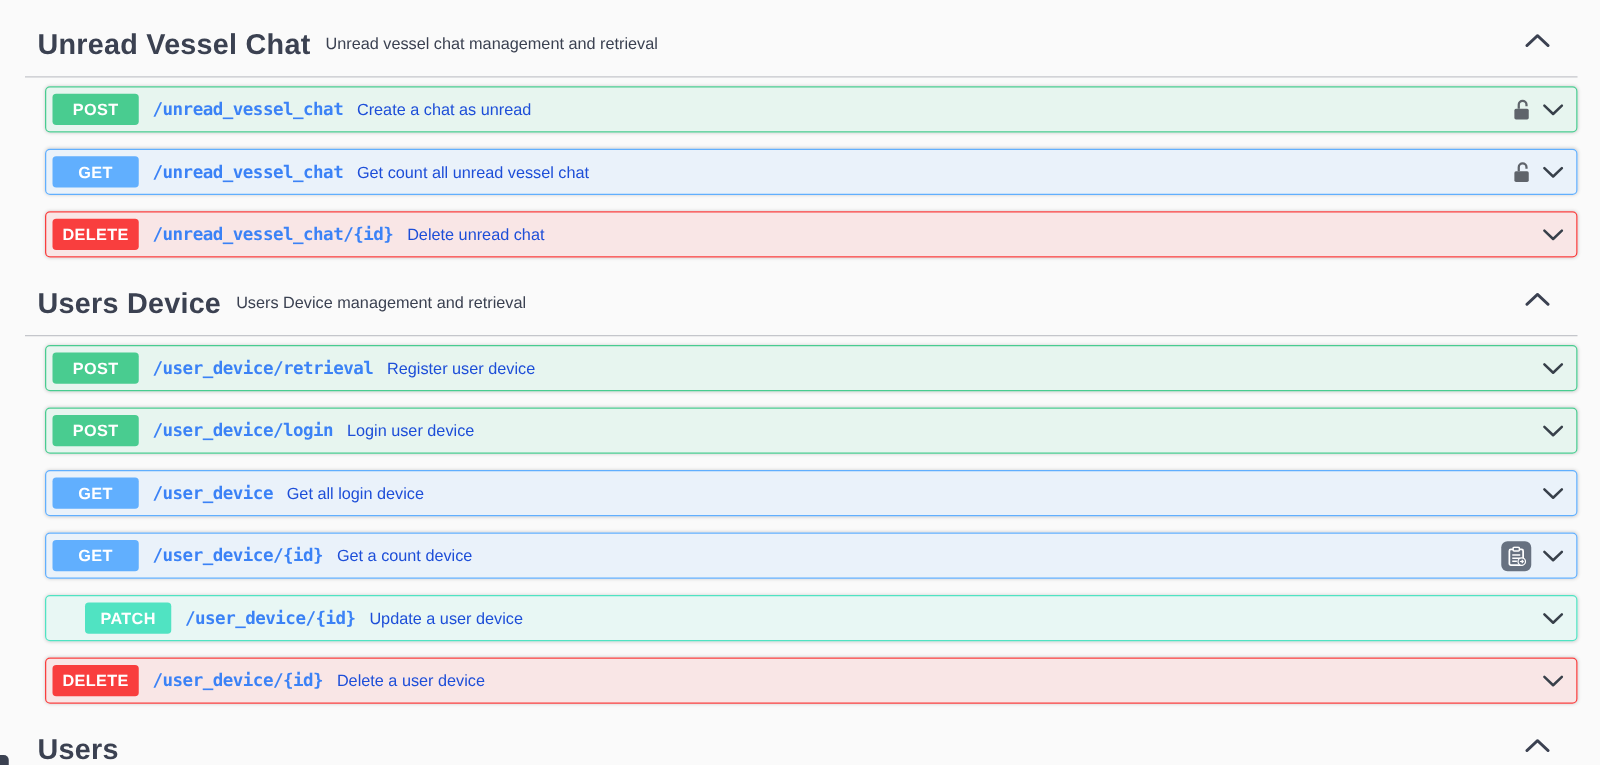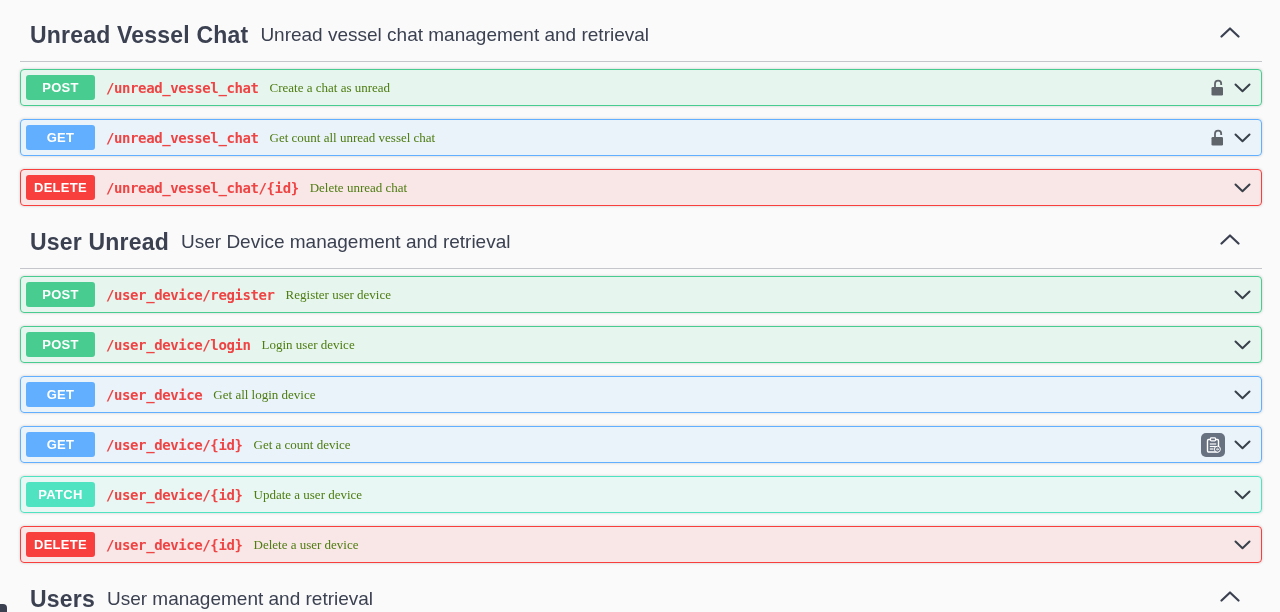--- a/index.html
+++ b/index.html
@@ -32,37 +32,37 @@
   }
   .opblock-tag h3 {
     margin: 0;
     font-size: 23px;
     font-weight: 700;
     line-height: 26px;
     color: #3b4151;
     letter-spacing: 0.2px;
   }
   .opblock-tag small {
-    font-size: 19px;
+    font-size: 13px;
     font-weight: 400;
     margin-left: 12px;
     line-height: 26px;
     color: #3b4151;
   }
   .collapse-btn {
     margin-left: auto;
     background: none;
     border: none;
     padding: 0;
     margin-top: 5px;
     cursor: pointer;
     display: flex;
   }
 
-  .operations { padding: 7px 18px 0 20px; }
+  .operations { padding: 7px 18px 0 36px; }
 
   .opblock {
     box-sizing: border-box;
     height: 37px;
     margin-bottom: 13px;
     border-radius: 4px;
     border: 1px solid #000;
     box-shadow: 0 0 3px rgba(0,0,0,.19);
   }
   .opblock-summary {
@@ -86,29 +86,28 @@
     letter-spacing: 0.3px;
     font-family: "Liberation Sans", sans-serif;
     flex: 0 0 auto;
   }
   .op-path {
     margin-left: 11px;
     font-family: "DejaVu Sans Mono", monospace;
     font-weight: 700;
     font-size: 14px;
     letter-spacing: -0.4px;
-    color: #ef4444;
+    color: #3b82f6;
     white-space: nowrap;
   }
   .op-desc {
     margin-left: 11px;
     font-size: 13px;
-    color: #4d7c0f;
+    color: #1d4ed8;
     white-space: nowrap;
-    font-family: Liberation Serif, serif;
   }
   .summary-right {
     margin-left: auto;
     display: flex;
     align-items: center;
   }
   .lock-btn, .expand-btn {
     background: none;
     border: none;
     padding: 0;
@@ -212,33 +211,33 @@
           </svg>
         </button>
       </span>
     </div>
   </div>
 </div>
   </div>
 
   <div class="section">
     <div class="opblock-tag">
-      <h3>User Unread</h3>
-      <small>User Device management and retrieval</small>
+      <h3>Users Device</h3>
+      <small>Users Device management and retrieval</small>
       <button class="collapse-btn">
         <svg width="20" height="11" viewBox="0 0 20 11">
           <polyline points="1.5,9.5 10,1.5 18.5,9.5" fill="none" stroke="#3b4151" stroke-width="2.2" stroke-linecap="round" stroke-linejoin="round"></polyline>
         </svg>
       </button>
     </div>
     <div class="operations">
   <div class="opblock" style="border-color: rgb(73, 204, 144); background: rgba(73, 204, 144, 0.1);">
     <div class="opblock-summary">
       <span class="method-badge" style="background: rgb(73, 204, 144);">POST</span>
-      <span class="op-path">/user_device/register</span>
+      <span class="op-path">/user_device/retrieval</span>
       <span class="op-desc">Register user device</span>
       <span class="summary-right">
 
         <button class="expand-btn">
           <svg width="17" height="10" viewBox="0 0 17 10">
             <polyline points="1.5,1.5 8.5,8.2 15.5,1.5" fill="none" stroke="#38404a" stroke-width="2" stroke-linecap="round" stroke-linejoin="round"></polyline>
           </svg>
         </button>
       </span>
     </div>
@@ -298,21 +297,21 @@
           <svg width="17" height="10" viewBox="0 0 17 10">
             <polyline points="1.5,1.5 8.5,8.2 15.5,1.5" fill="none" stroke="#38404a" stroke-width="2" stroke-linecap="round" stroke-linejoin="round"></polyline>
           </svg>
         </button>
       </span>
     </div>
   </div>
 
   <div class="opblock" style="border-color: rgb(80, 227, 194); background: rgba(80, 227, 194, 0.1);">
     <div class="opblock-summary">
-      <span class="method-badge" style="background: rgb(80, 227, 194);">PATCH</span>
+      <span class="method-badge" style="background: rgb(80, 227, 194); margin-left: 26px;">PATCH</span>
       <span class="op-path">/user_device/{id}</span>
       <span class="op-desc">Update a user device</span>
       <span class="summary-right">
 
         <button class="expand-btn">
           <svg width="17" height="10" viewBox="0 0 17 10">
             <polyline points="1.5,1.5 8.5,8.2 15.5,1.5" fill="none" stroke="#38404a" stroke-width="2" stroke-linecap="round" stroke-linejoin="round"></polyline>
           </svg>
         </button>
       </span>
@@ -333,21 +332,20 @@
         </button>
       </span>
     </div>
   </div>
 </div>
   </div>
 
   <div class="section">
     <div class="opblock-tag">
       <h3>Users</h3>
-      <small>User management and retrieval</small>
       <button class="collapse-btn">
         <svg width="20" height="11" viewBox="0 0 20 11">
           <polyline points="1.5,9.5 10,1.5 18.5,9.5" fill="none" stroke="#3b4151" stroke-width="2.2" stroke-linecap="round" stroke-linejoin="round"></polyline>
         </svg>
       </button>
     </div>
 
   </div>
 </div>
 </div>

